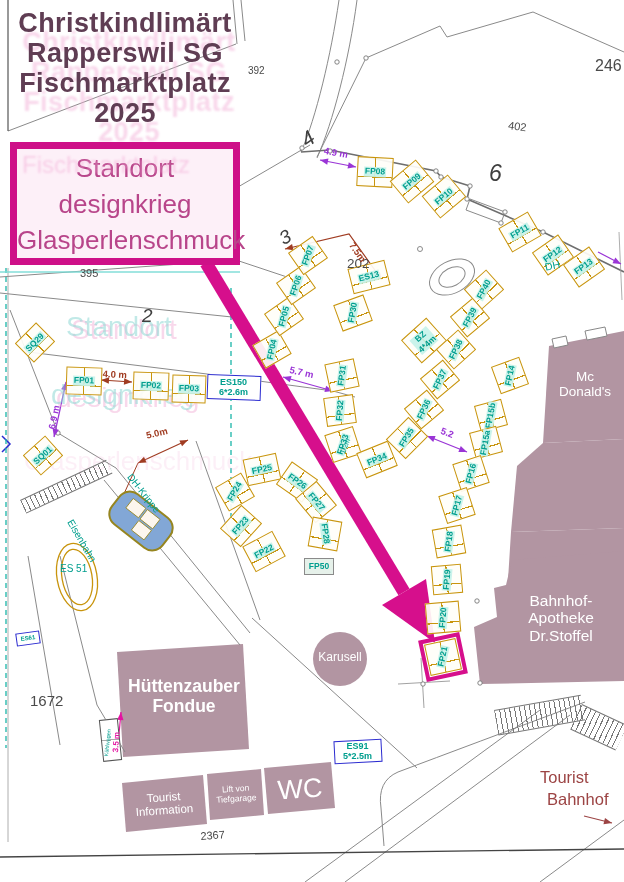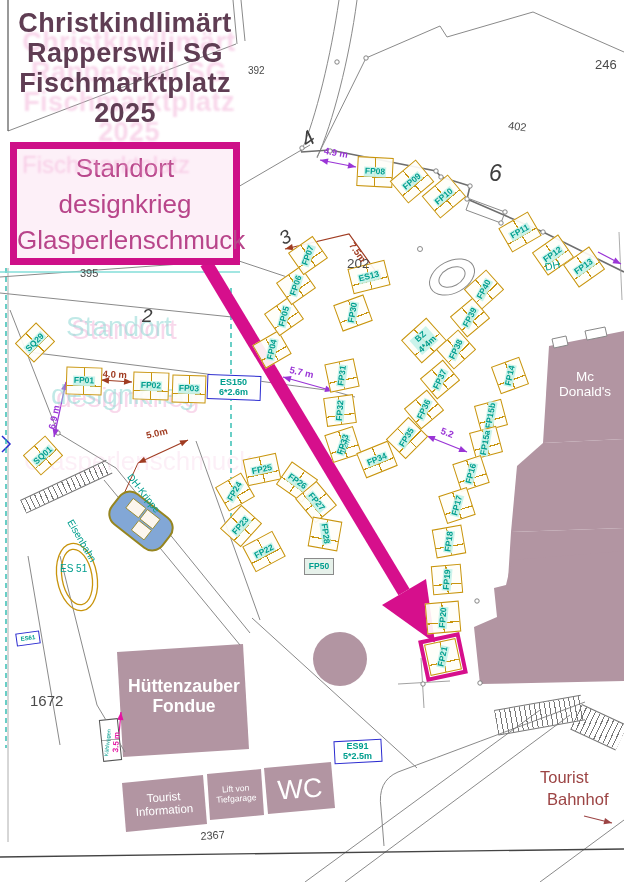--- a/index.html
+++ b/index.html
@@ -158,28 +158,31 @@
       <polyline points="598,252 621,264" fill="none" stroke="#9a35d6" stroke-width="1.2"></polyline>
       <polygon points="621,264 612.4271100092524,263.13654345416927 615.3875324521005,257.4624004387104" fill="#9a35d6"></polygon>
       <polyline points="584,816 612,823" fill="none" stroke="#9c4444" stroke-width="1.2"></polyline>
       <polygon points="612,823 603.4627459987211,824.1641710001743 605.0149739989537,817.9552589992443" fill="#9c4444"></polygon>
       <line x1="206" y1="263" x2="404" y2="592" stroke="#d60f8c" stroke-width="13"></line>
       <polygon points="435,643 426,579 382,605" fill="#d60f8c"></polygon>
     </svg>
   <div class="layer" id="blabel-layer">
       <div class="blabel" style="left: 585px; top: 384px; font-size: 13.5px; transform: translate(-50%, -50%) rotate(0deg);">Mc
 Donald's</div>
+      <div class="blabel" style="left: 561px; top: 618px; font-size: 15.5px; transform: translate(-50%, -50%) rotate(0deg);">Bahnhof-
+Apotheke
+Dr.Stoffel</div>
       <div class="blabel" style="left: 184px; top: 697px; font-size: 17.5px; transform: translate(-50%, -50%) rotate(0deg); font-weight: bold;">Hüttenzauber
 Fondue</div>
       <div class="blabel" style="left: 164px; top: 804px; font-size: 11.5px; transform: translate(-50%, -50%) rotate(-4deg);">Tourist
 Information</div>
       <div class="blabel" style="left: 236px; top: 794px; font-size: 8.5px; transform: translate(-50%, -50%) rotate(-4deg);">Lift von
 Tiefgarage</div>
       <div class="blabel" style="left: 300px; top: 789px; font-size: 27px; transform: translate(-50%, -50%) rotate(-4deg);">WC</div>
-      <div class="blabel" style="left: 340px; top: 624px; font-size: 16px; transform: translate(-50%, -50%) rotate(0deg);">Karusell</div>
+      <div class="blabel" style="left: 340px; top: 658px; font-size: 12px; transform: translate(-50%, -50%) rotate(0deg);">Karusell</div>
     </div>
   <div class="layer" id="stall-layer">
       <div class="stall" style="left: 66px; top: 367px; width: 36px; height: 28px; transform: rotate(2deg);">
         <span style="transform: rotate(0deg);">FP01</span>
       </div>
       <div class="stall" style="left: 133px; top: 372px; width: 36px; height: 28px; transform: rotate(2deg);">
         <span style="transform: rotate(0deg);">FP02</span>
       </div>
       <div class="stall" style="left: 172px; top: 375px; width: 34px; height: 28px; transform: rotate(2deg);">
         <span style="transform: rotate(0deg);">FP03</span>
@@ -327,21 +330,21 @@
   <div class="layer" id="text-layer">
       <div class="dimlab" style="left: 325px; top: 145px; color: rgb(154, 53, 214); font-size: 9.5px; transform: rotate(10deg);">4.9 m</div>
       <div class="dimlab" style="left: 356px; top: 240px; color: rgb(160, 60, 34); font-size: 9.5px; transform: rotate(55deg);">7.5m</div>
       <div class="dimlab" style="left: 291px; top: 364px; color: rgb(154, 53, 214); font-size: 9.5px; transform: rotate(13deg);">5.7 m</div>
       <div class="dimlab" style="left: 103px; top: 368px; color: rgb(160, 60, 34); font-size: 9.5px; transform: rotate(3deg);">4.0 m</div>
       <div class="dimlab" style="left: 46px; top: 428px; color: rgb(154, 53, 214); font-size: 9.5px; transform: rotate(-78deg);">6.9 m</div>
       <div class="dimlab" style="left: 145px; top: 430px; color: rgb(160, 60, 34); font-size: 9.5px; transform: rotate(-13deg);">5.0m</div>
       <div class="dimlab" style="left: 443px; top: 425px; color: rgb(154, 53, 214); font-size: 9.5px; transform: rotate(20deg);">5.2</div>
       <div class="dimlab" style="left: 111px; top: 752px; color: rgb(227, 19, 162); font-size: 8px; transform: rotate(-86deg);">3.5 m</div>
       <div class="mtext" style="left: 248px; top: 66px; font-size: 10px; color: rgb(74, 74, 74); transform: rotate(0deg);">392</div>
-      <div class="mtext" style="left: 595px; top: 58px; font-size: 13px; color: rgb(74, 74, 74); transform: rotate(0deg);">246</div>
+      <div class="mtext" style="left: 595px; top: 58px; font-size: 16px; color: rgb(74, 74, 74); transform: rotate(0deg);">246</div>
       <div class="mtext" style="left: 509px; top: 120px; font-size: 11px; color: rgb(74, 74, 74); transform: rotate(8deg);">402</div>
       <div class="mtext" style="left: 489px; top: 162px; font-size: 23px; color: rgb(63, 63, 63); transform: rotate(0deg); font-style: italic;">6</div>
       <div class="mtext" style="left: 297px; top: 133px; font-size: 21px; color: rgb(63, 63, 63); transform: rotate(-35deg); font-style: italic;">4</div>
       <div class="mtext" style="left: 276px; top: 231px; font-size: 19px; color: rgb(63, 63, 63); transform: rotate(-28deg); font-style: italic;">3</div>
       <div class="mtext" style="left: 142px; top: 306px; font-size: 19px; color: rgb(63, 63, 63); transform: rotate(0deg); font-style: italic;">2</div>
       <div class="mtext" style="left: 80px; top: 268px; font-size: 11px; color: rgb(74, 74, 74); transform: rotate(0deg);">395</div>
       <div class="mtext" style="left: 347px; top: 257px; font-size: 13.5px; color: rgb(74, 74, 74); transform: rotate(0deg);">202</div>
       <div class="mtext" style="left: 30px; top: 693px; font-size: 15px; color: rgb(74, 74, 74); transform: rotate(0deg);">1672</div>
       <div class="mtext" style="left: 200px; top: 831px; font-size: 11px; color: rgb(74, 74, 74); transform: rotate(-4deg);">2367</div>
       <div class="mtext" style="left: 544px; top: 262px; font-size: 10.5px; color: rgb(0, 158, 142); transform: rotate(-12deg);">DH</div>

